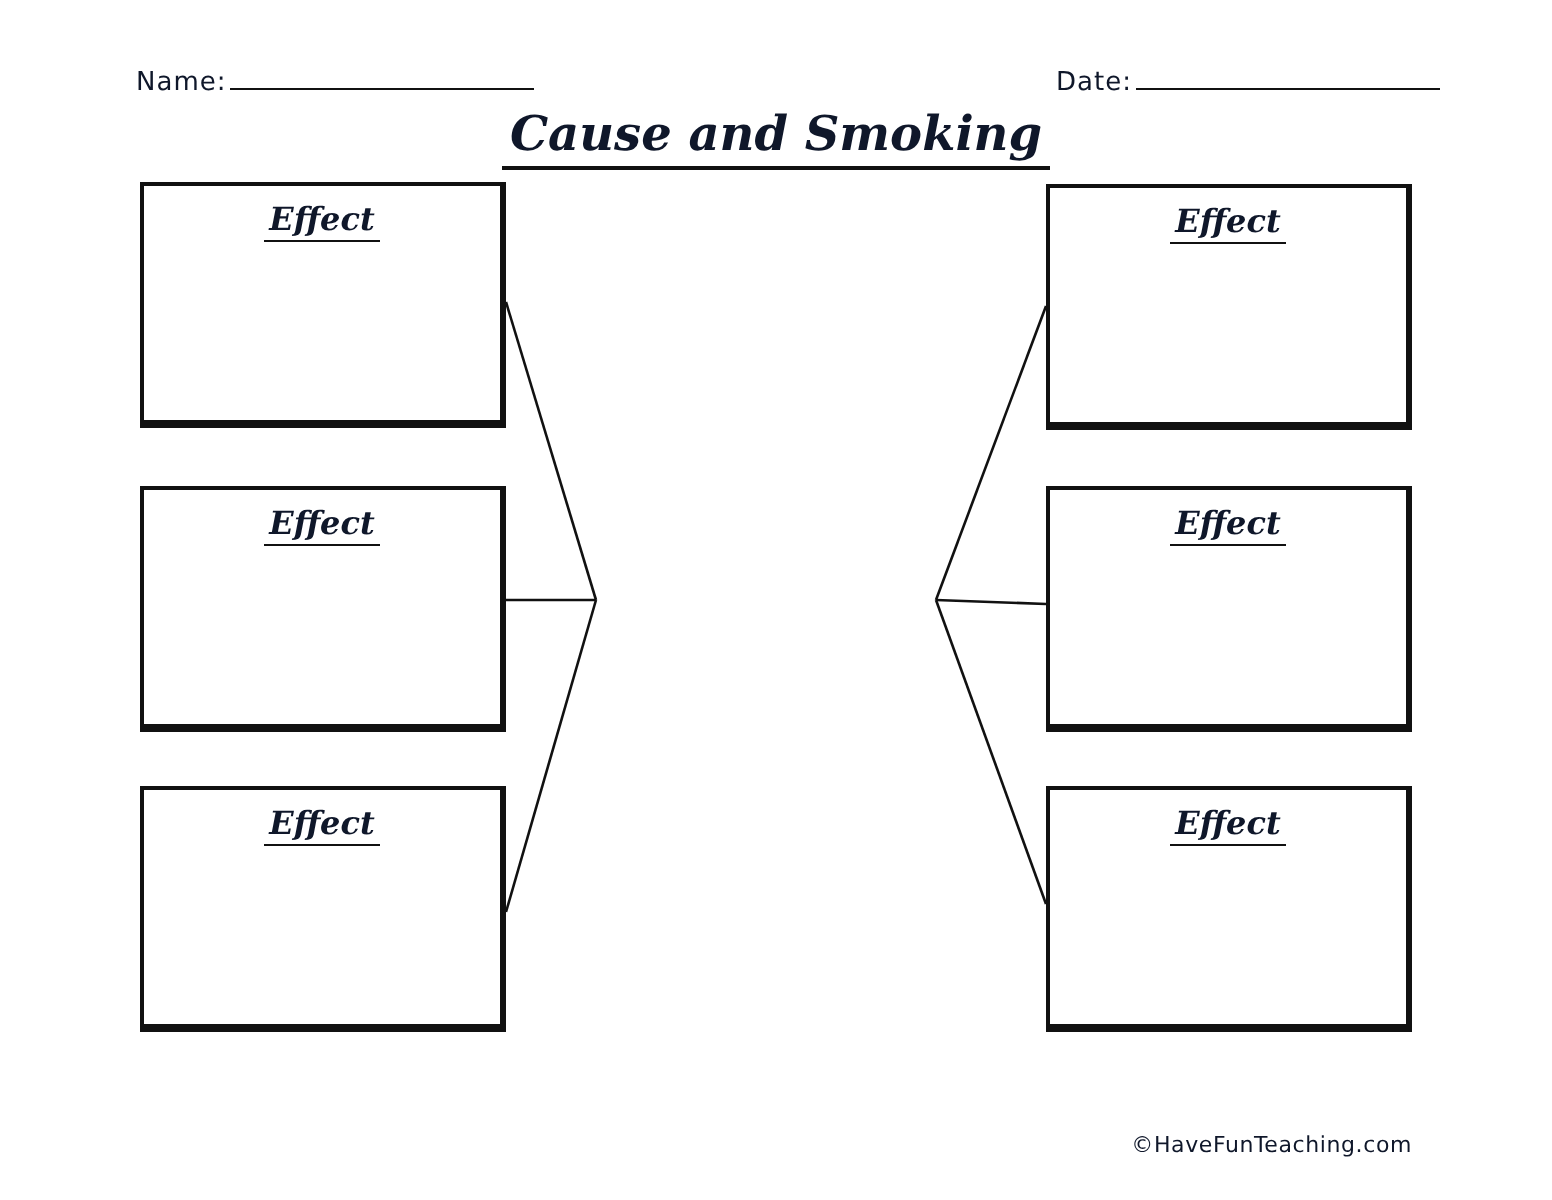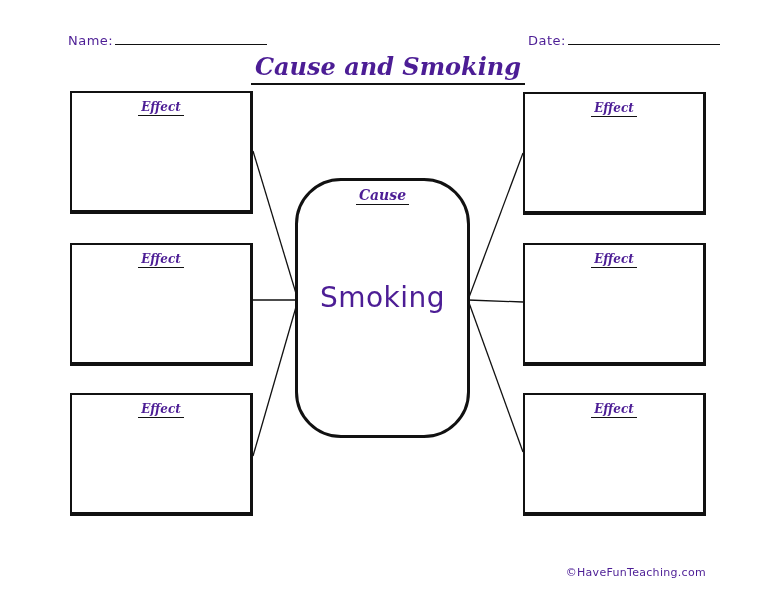--- a/index.html
+++ b/index.html
@@ -2,21 +2,21 @@
 <html><head>
 <meta charset="utf-8">
 <style>
   html, body { margin: 0; padding: 0; background: #ffffff; }
   .sheet {
     position: relative;
     width: 776px;
     height: 600px;
     background: #ffffff;
     font-family: "DejaVu Sans", sans-serif;
-    color: #4c1d95;
+    color: #0f172a;
     overflow: hidden;
   }
 
   
   .field { position: absolute; top: 33px; font-size: 13px; letter-spacing: 0.5px; }
   .field-name { left: 68px; }
   .field-date { left: 528px; text-align: right; }
   .blank-line {
     display: inline-block;
     width: 152px;
@@ -65,21 +65,21 @@
   .pos-r1 { left: 523px; top: 92px; }
   .pos-r2 { left: 523px; top: 243px; }
   .pos-r3 { left: 523px; top: 393px; }
 
   .effect-label {
     display: inline-block;
     margin-top: 7px;
     font-family: "DejaVu Serif", serif;
     font-style: italic;
     font-weight: 600;
-    font-size: 12px;
+    font-size: 16px;
     border-bottom: 1.6px solid #111111;
     padding: 0 3px 1px 3px;
   }
   .effect-content { position: absolute; left: 4px; top: 34px; right: 4px; bottom: 4px; }
 
   
   .cause-shape {
     position: absolute;
     left: 295px;
     top: 178px;
@@ -168,20 +168,16 @@
   <div class="effect-box pos-r2">
     <span class="effect-label">Effect</span>
     <div class="effect-content"></div>
   </div>
 
   <div class="effect-box pos-r3">
     <span class="effect-label">Effect</span>
     <div class="effect-content"></div>
   </div>
 
-  <div class="cause-shape">
-    <span class="cause-label">Cause</span>
-    <div class="cause-value">Smoking</div>
-  </div>
 
   <div class="copyright">©HaveFunTeaching.com</div>
 
 </div>
 
 </body></html>

